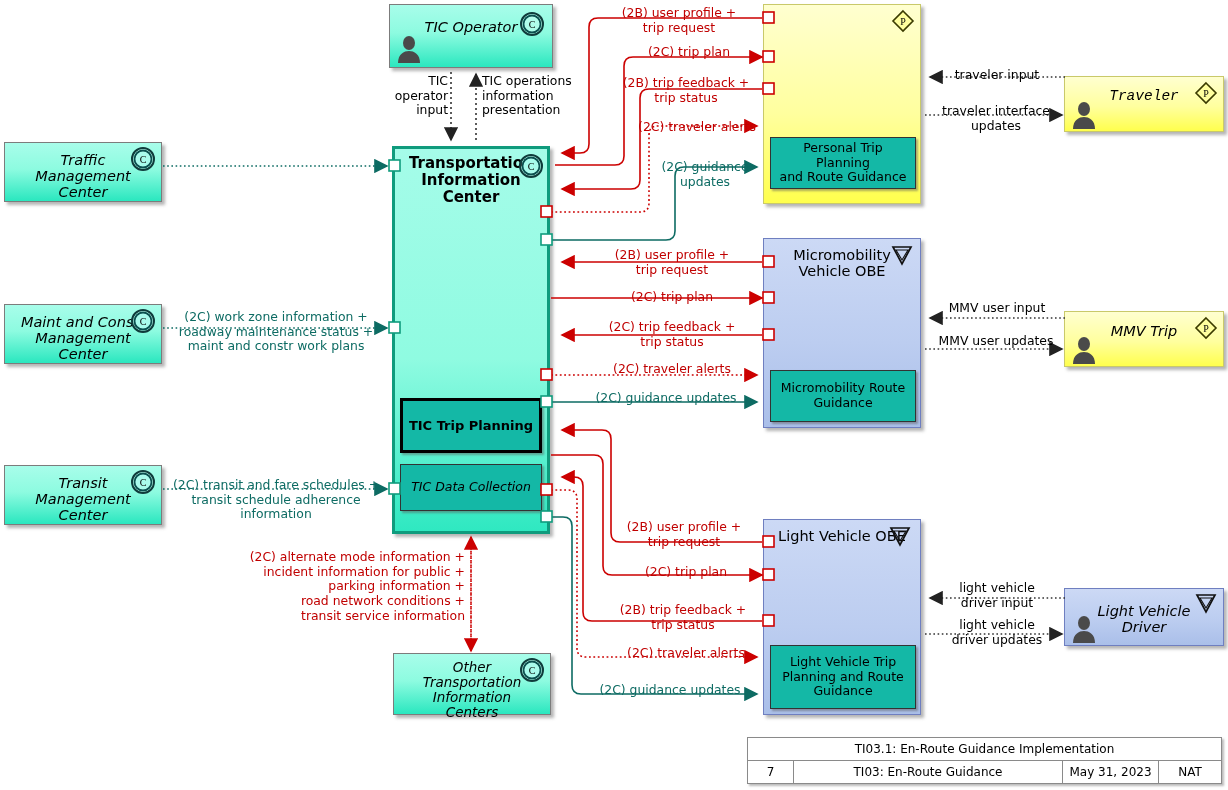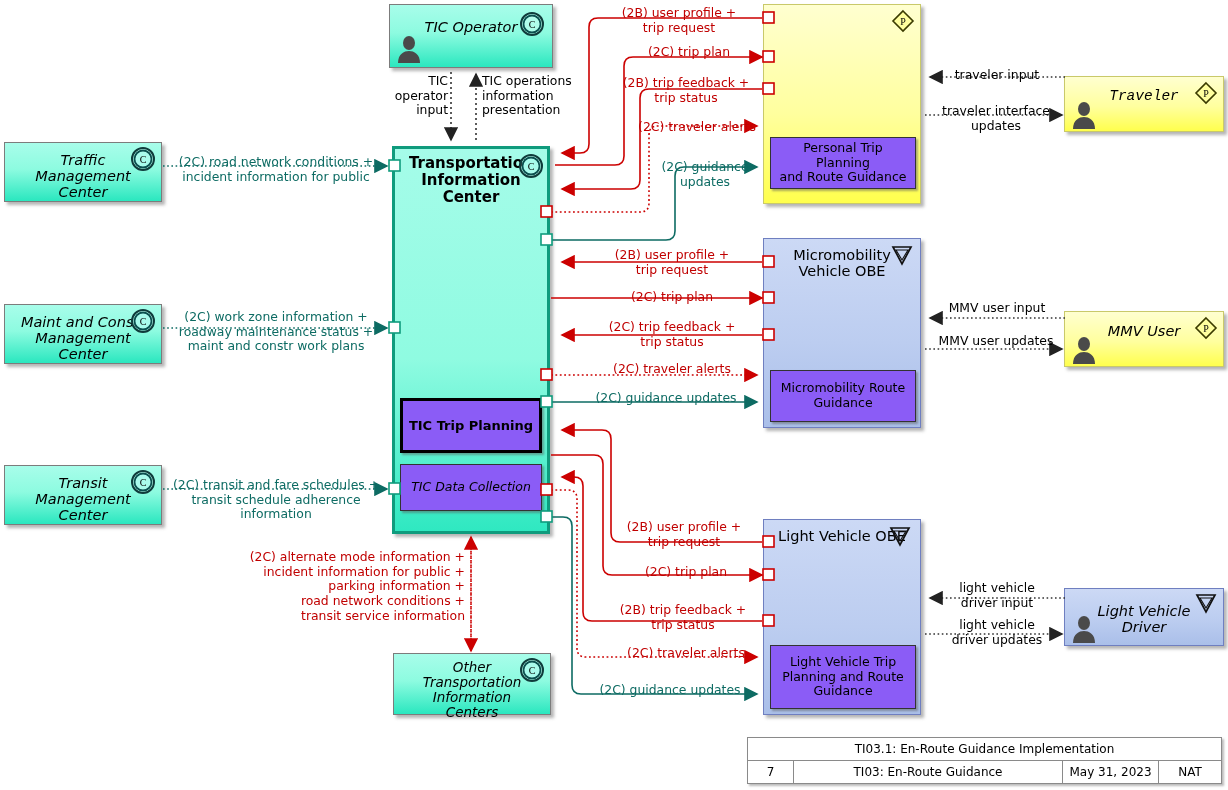--- a/index.html
+++ b/index.html
@@ -46,21 +46,21 @@
   .blue{
     background:linear-gradient(to bottom,#ccd9f5 0%,#bccdf0 55%,#aabfe9 100%);
     border:1px solid #6f7fc0;
   }
   .blue .ttl{font-size:14.5px;color:#000;}
 
   .italic .ttl{font-style:italic;}
 
   
   .appobj{
-    position:absolute;box-sizing:border-box;background:#8b5cf6;
+    position:absolute;box-sizing:border-box;background:#14b8a6;
     display:flex;align-items:center;justify-content:center;text-align:center;
     font-size:12.5px;color:#000;line-height:1.18;padding:16px 5px;
     box-shadow:2px 2px 2px rgba(90,90,90,.5);
   }
   .appobj.thin{border:1px solid #333;}
   .appobj.thick{border:3px solid #000;font-weight:bold;font-size:13px;}
   .appobj.italic{font-style:italic;}
 
   
   .badge{position:absolute;z-index:6;}
@@ -301,21 +301,21 @@
       <path d="M2,3 L20,3 L11,20 z" fill="none" stroke="#111" stroke-width="1.7"></path>
       <path d="M5,6 L17,6 L11,16 z" fill="none" stroke="#111" stroke-width="1.1"></path>
     </svg>
   </div>
   <div class="appobj thin" style="left:770px;top:370px;width:146px;height:52px;">
     <span style="white-space:pre-line;">Micromobility Route
 Guidance</span>
   </div>
 
   <div class="node yellow italic" style="left:1064px;top:311px;width:160px;height:56px;">
-    <div class="ttl" style="padding-top:11px;">MMV User</div>
+    <div class="ttl" style="padding-top:11px;">MMV Trip</div>
     <svg class="person" viewBox="0 0 26 28" style="left:6px;top:24px;">
       <ellipse cx="13" cy="8" rx="6" ry="7" fill="#4a4a4a"></ellipse>
       <path d="M2,28 C2,19 8,16 13,16 C18,16 24,19 24,28 z" fill="#4a4a4a"></path>
     </svg>
     <svg class="badge badge-p" viewBox="0 0 24 24" style="right:5px;top:4px;width:24px;height:24px;">
       <path d="M12,2 L22,12 L12,22 L2,12 z" fill="#ffff9e" stroke="#3b3b00" stroke-width="1.6"></path>
       <text x="12" y="16" text-anchor="middle" font-size="10" font-family="Liberation Serif, serif" fill="#000">P</text>
     </svg>
   </div>
 
@@ -344,22 +344,20 @@
     </svg>
   </div>
 
   <div class="lbl it r" style="left:392px;top:74px;width:56px;">TIC
 operator
 input</div>
   <div class="lbl it l" style="left:482px;top:74px;width:108px;">TIC operations
 information
 presentation</div>
 
-  <div class="lbl it c teal" style="left:170px;top:155px;width:212px;">(2C) road network conditions +
-incident information for public</div>
   <div class="lbl it c teal" style="left:170px;top:310px;width:212px;">(2C) work zone information +
 roadway maintenance status +
 maint and constr work plans</div>
   <div class="lbl it c teal" style="left:170px;top:478px;width:212px;">(2C) transit and fare schedules +
 transit schedule adherence
 information</div>
 
   <div class="lbl it r red" style="left:235px;top:550px;width:230px;">(2C) alternate mode information +
 incident information for public +
 parking information +

